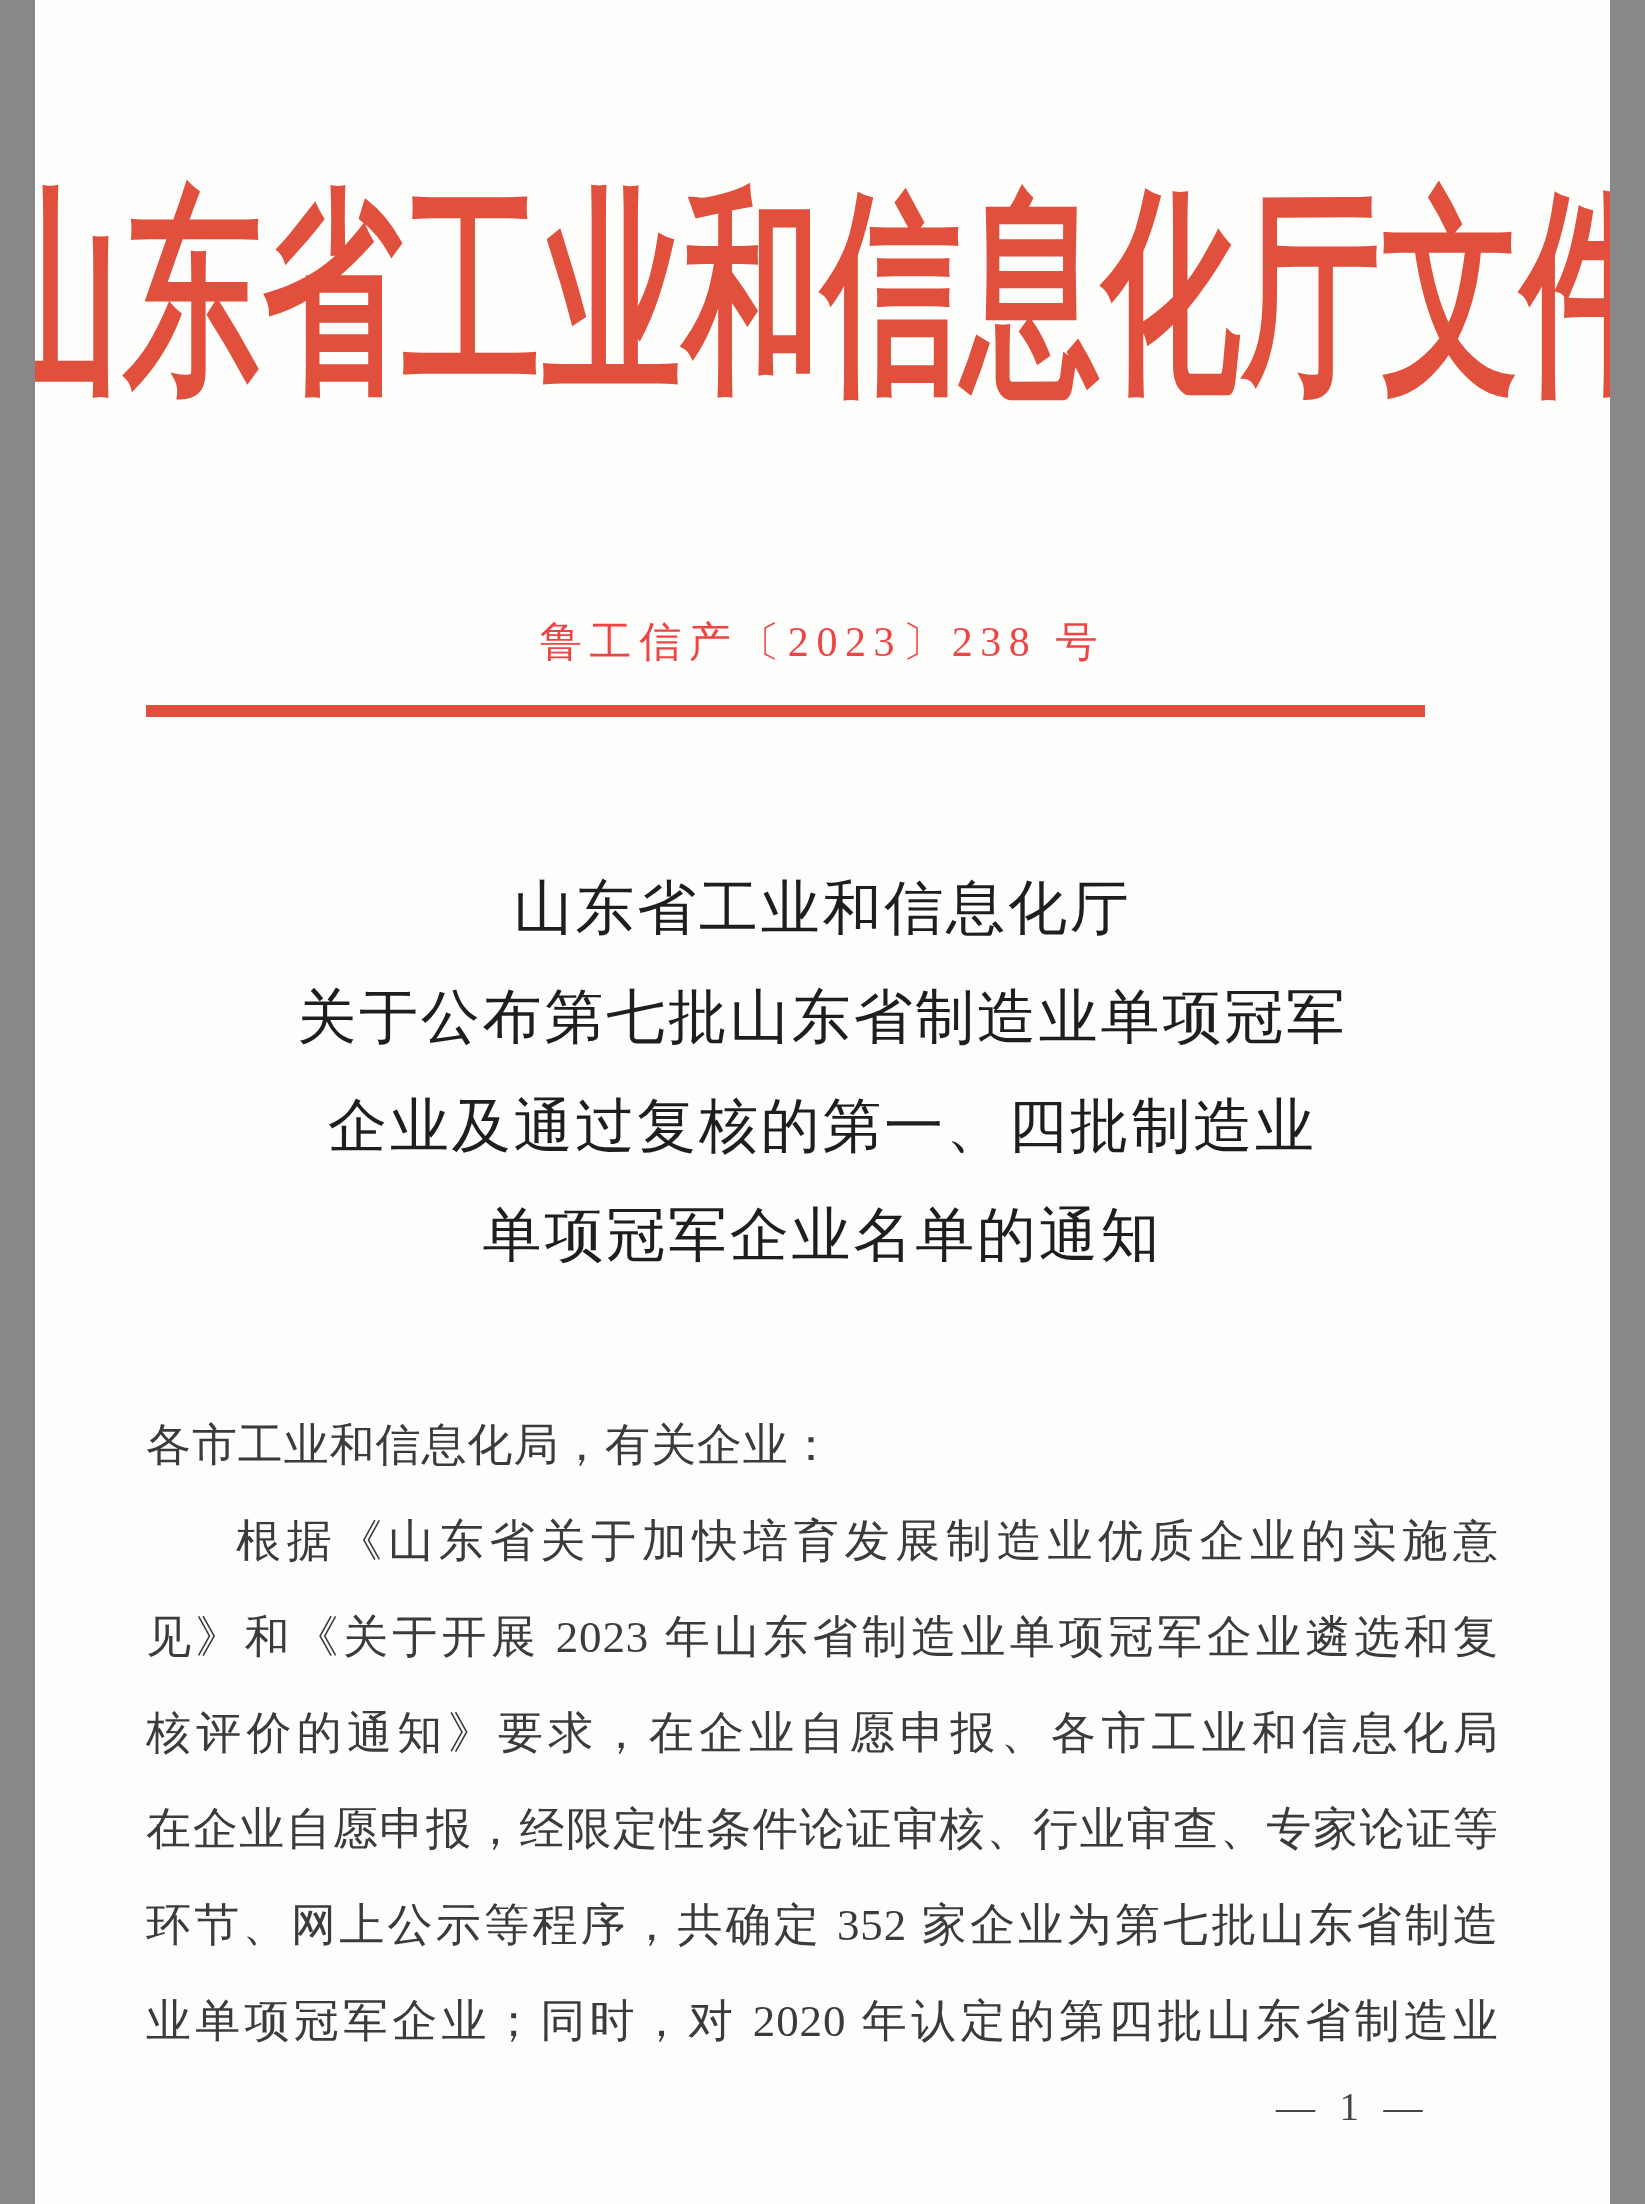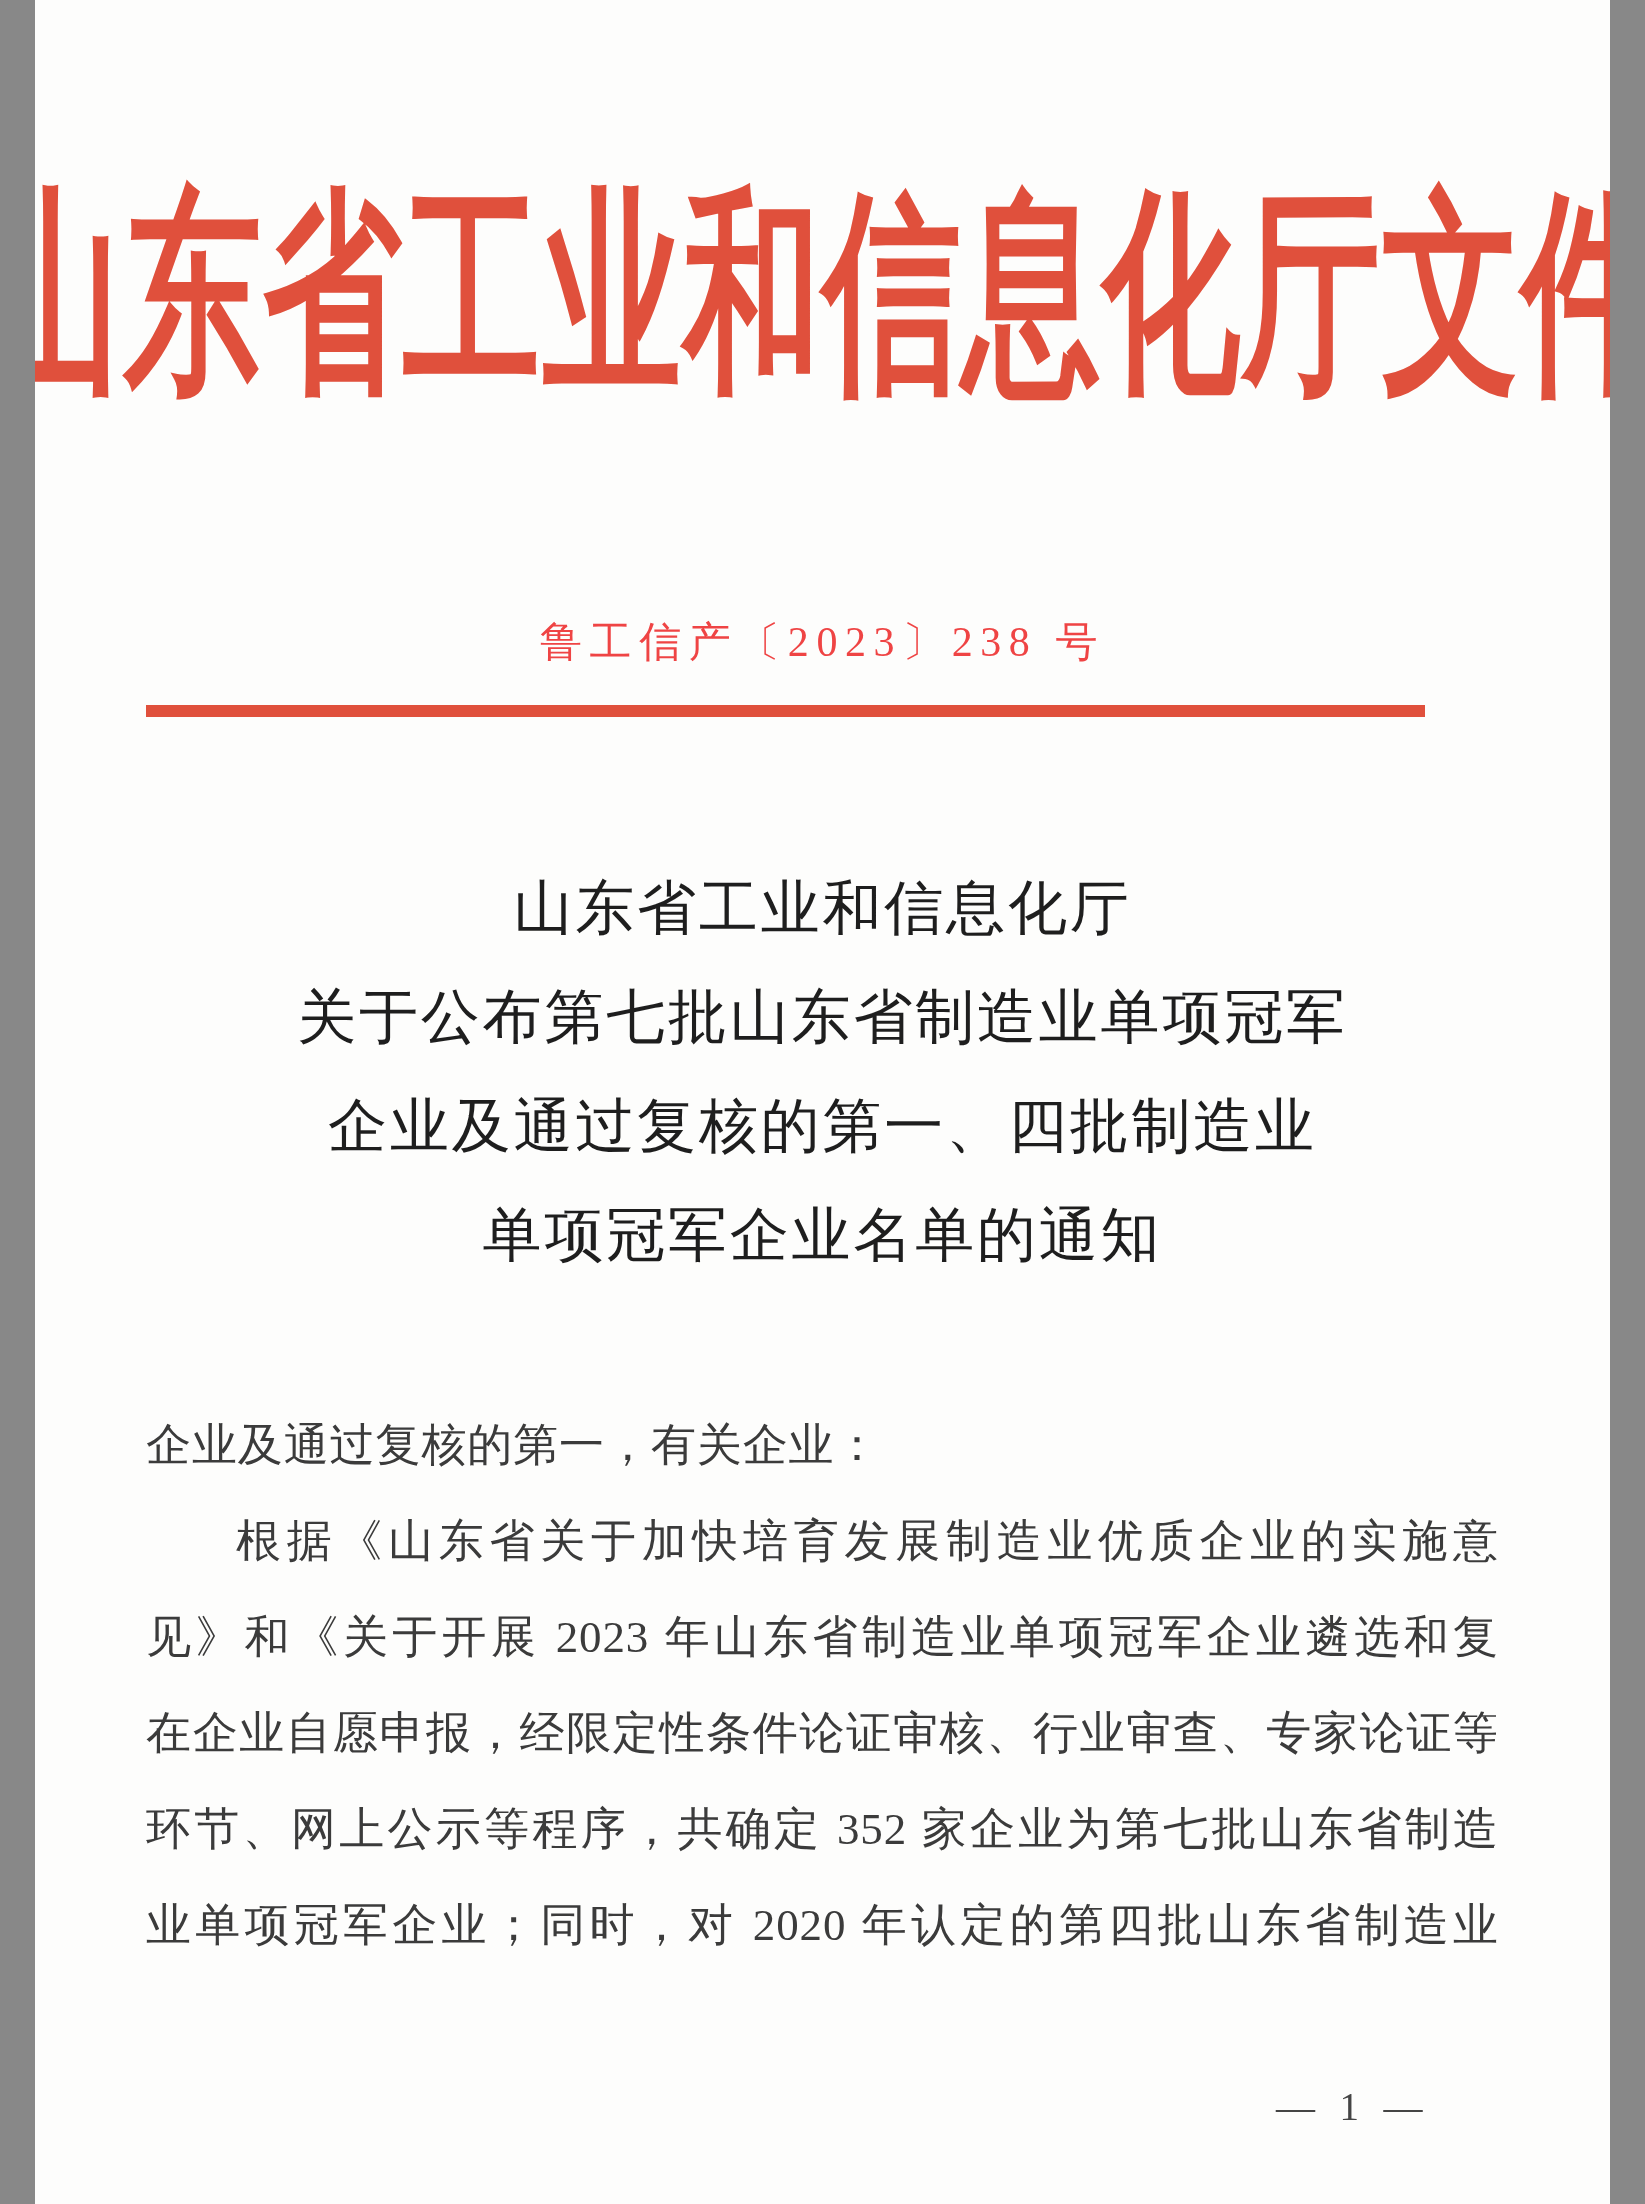--- a/index.html
+++ b/index.html
@@ -107,23 +107,24 @@
   <div class="red-rule" style="background: rgb(224, 80, 60);"></div>
 
   <div class="title-block">
     <div class="title-line">山东省工业和信息化厅</div>
     <div class="title-line">关于公布第七批山东省制造业单项冠军</div>
     <div class="title-line">企业及通过复核的第一、四批制造业</div>
     <div class="title-line">单项冠军企业名单的通知</div>
   </div>
 
   <div class="body-block">
-    <div class="body-line">企业及通过复核的第一，有关企业：</div>
+    <div class="body-line">各市工业和信息化局，有关企业：</div>
     <div class="body-line indent justify">根据《山东省关于加快培育发展制造业优质企业的实施意</div>
     <div class="body-line justify">见》和《关于开展 2023 年山东省制造业单项冠军企业遴选和复</div>
+    <div class="body-line justify">核评价的通知》要求，在企业自愿申报、各市工业和信息化局</div>
     <div class="body-line justify">在企业自愿申报，经限定性条件论证审核、行业审查、专家论证等</div>
     <div class="body-line justify">环节、网上公示等程序，共确定 352 家企业为第七批山东省制造</div>
     <div class="body-line justify">业单项冠军企业；同时，对 2020 年认定的第四批山东省制造业</div>
   </div>
 
   <div class="page-number">— 1 —</div>
 
 </div>
 
 

